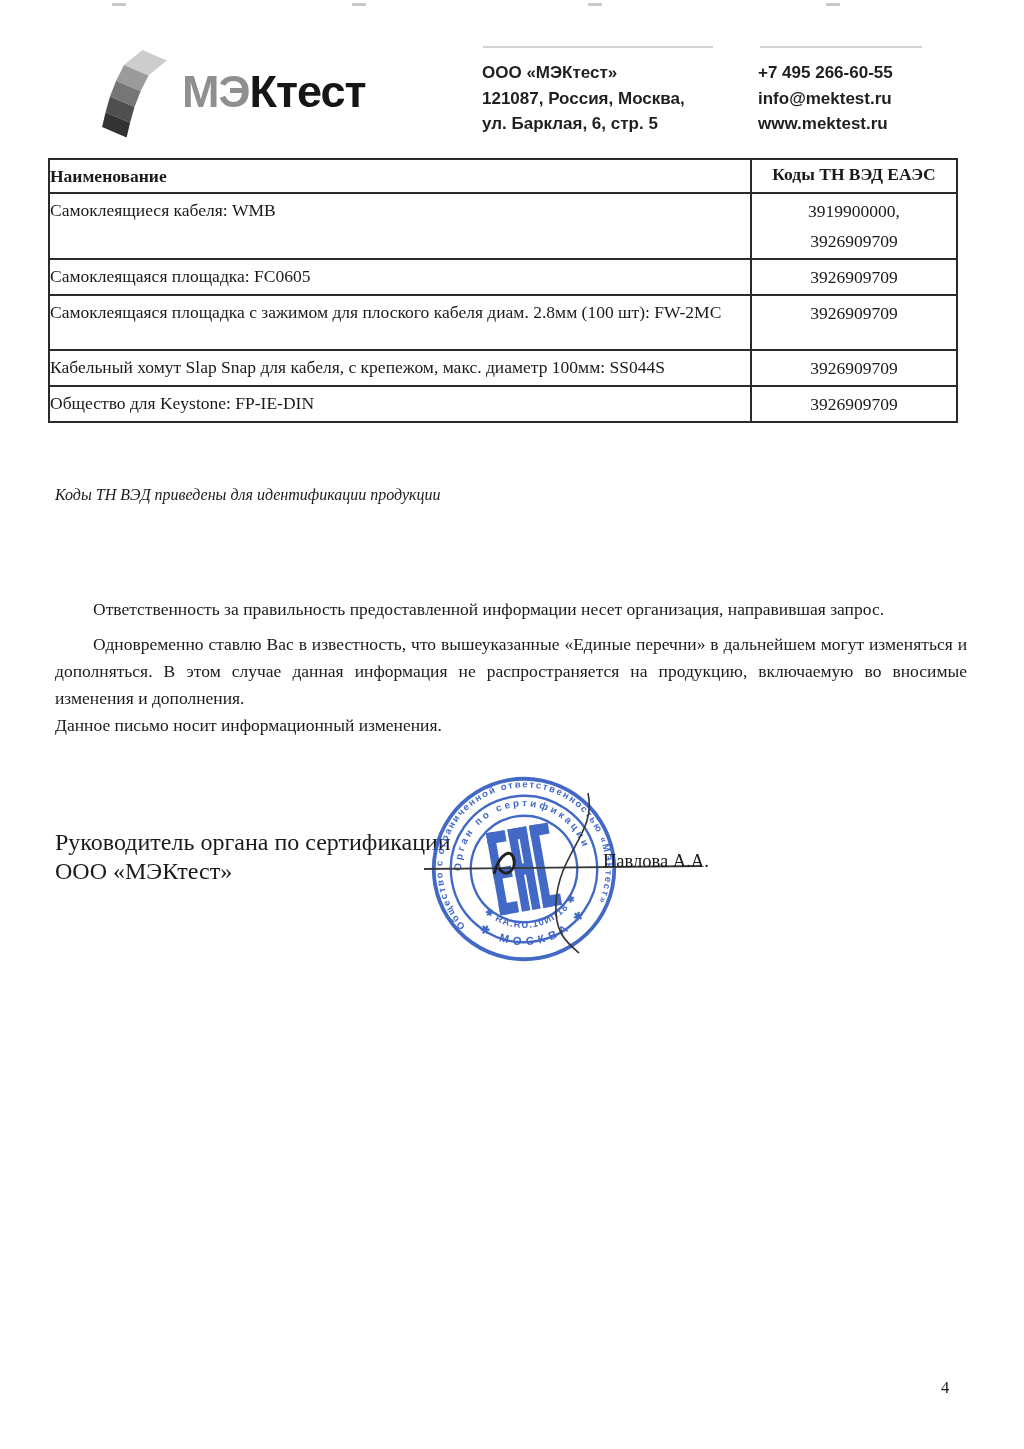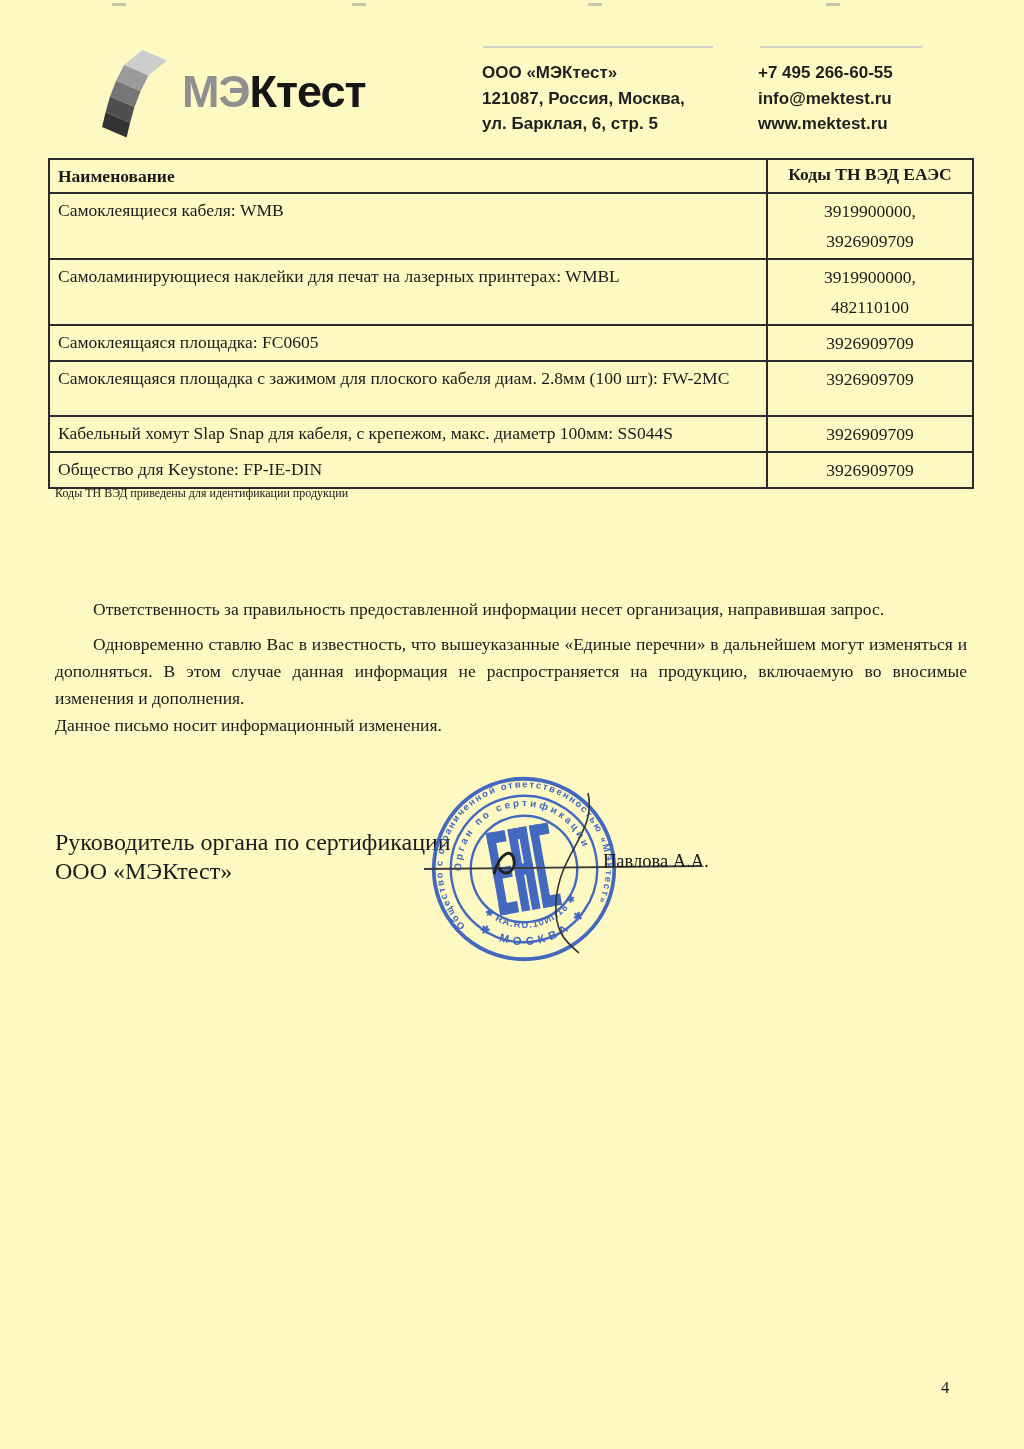--- a/index.html
+++ b/index.html
@@ -1,18 +1,18 @@
 <!DOCTYPE html>
 <html><head>
 <meta charset="utf-8">
 <style>
   html,body { margin:0; padding:0; background:#e8e8e8; }
   .page {
     position:relative; width:1024px; height:1449px; margin:0 auto;
-    background:#fef9c3; overflow:hidden;
+    background:#ffffff; overflow:hidden;
     font-family:"Liberation Serif", serif; color:#1a1a1a;
   }
   
   .scan-dash { position:absolute; top:3px; height:3px; width:14px; background:#9a9a9a; opacity:.55; border-radius:1px; }
   .scan-rule { position:absolute; top:46px; height:2px; background:#c7c7c7; opacity:.8; }
 
   
   .logo-wrap { position:absolute; left:98px; top:50px; width:300px; height:92px; }
   .logo-mark { position:absolute; left:0; top:0; }
   .logo-text { position:absolute; left:84px; top:16px; font-family:"Liberation Sans", sans-serif;
@@ -22,27 +22,27 @@
 
   .hdr-block { position:absolute; top:60px; font-family:"Liberation Sans", sans-serif;
     font-weight:700; font-size:17px; line-height:25.5px; color:#1f1f1f; white-space:nowrap; }
   .hdr-address { left:482px; }
   .hdr-contacts { left:758px; }
 
   
   table.codes { position:absolute; left:48px; top:158px; width:904px;
     border-collapse:collapse; table-layout:fixed; }
   table.codes th, table.codes td { border:2px solid #2b2b2b; font-size:17.5px; vertical-align:top; }
-  th.col-name, td.cell-name { width:700px; text-align:left; padding:3px 8px; line-height:26px; }
+  th.col-name, td.cell-name { width:700px; text-align:left; padding:3px 0; line-height:26px; }
   th.col-codes, td.cell-codes { width:204px; text-align:center; padding:2px 0; line-height:30px; }
   table.codes th { font-weight:700; }
   .code-line { display:block; }
 
   
-  .note { position:absolute; left:55px; top:486px; font-size:12px; }
+  .note { position:absolute; left:55px; top:486px; font-size:16px;font-style:italic; }
   .body-text { position:absolute; left:55px; top:588px; width:912px;
     font-size:17.5px; line-height:27px; text-align:justify; }
   .body-text p { margin:0; }
   .body-text p.indent { text-indent:38px;margin-top:8px; }
 
   
   .sig-role { position:absolute; left:55px; top:828px; font-size:24px; line-height:29px; }
   .sig-name { position:absolute; left:603px; top:851px; font-size:18.5px; white-space:nowrap; }
 
   .stamp { position:absolute; left:429px; top:774px; width:190px; height:190px;
@@ -92,27 +92,20 @@
     <tbody>
         <tr style="height:31px">
       <th class="col-name">Наименование</th>
       <th class="col-codes" style="line-height:25px">Коды ТН ВЭД ЕАЭС</th>
     </tr>
     <tr style="height:60px">
       <td class="cell-name">Самоклеящиеся кабеля: WMB</td>
       <td class="cell-codes">
         <span class="code-line">3919900000,</span>
         <span class="code-line">3926909709</span>
-      </td>
-    </tr>
-    <tr style="height:61px">
-      <td class="cell-name">Самоламинирующиеся наклейки для печат на лазерных принтерах: WMBL</td>
-      <td class="cell-codes">
-        <span class="code-line">3919900000,</span>
-        <span class="code-line">482110100</span>
       </td>
     </tr>
     <tr style="height:32px">
       <td class="cell-name">Самоклеящаяся площадка: FC0605</td>
       <td class="cell-codes">
         <span class="code-line">3926909709</span>
       </td>
     </tr>
     <tr style="height:55px">
       <td class="cell-name">Самоклеящаяся площадка с зажимом для плоского кабеля диам. 2.8мм (100 шт): FW-2MC</td>

